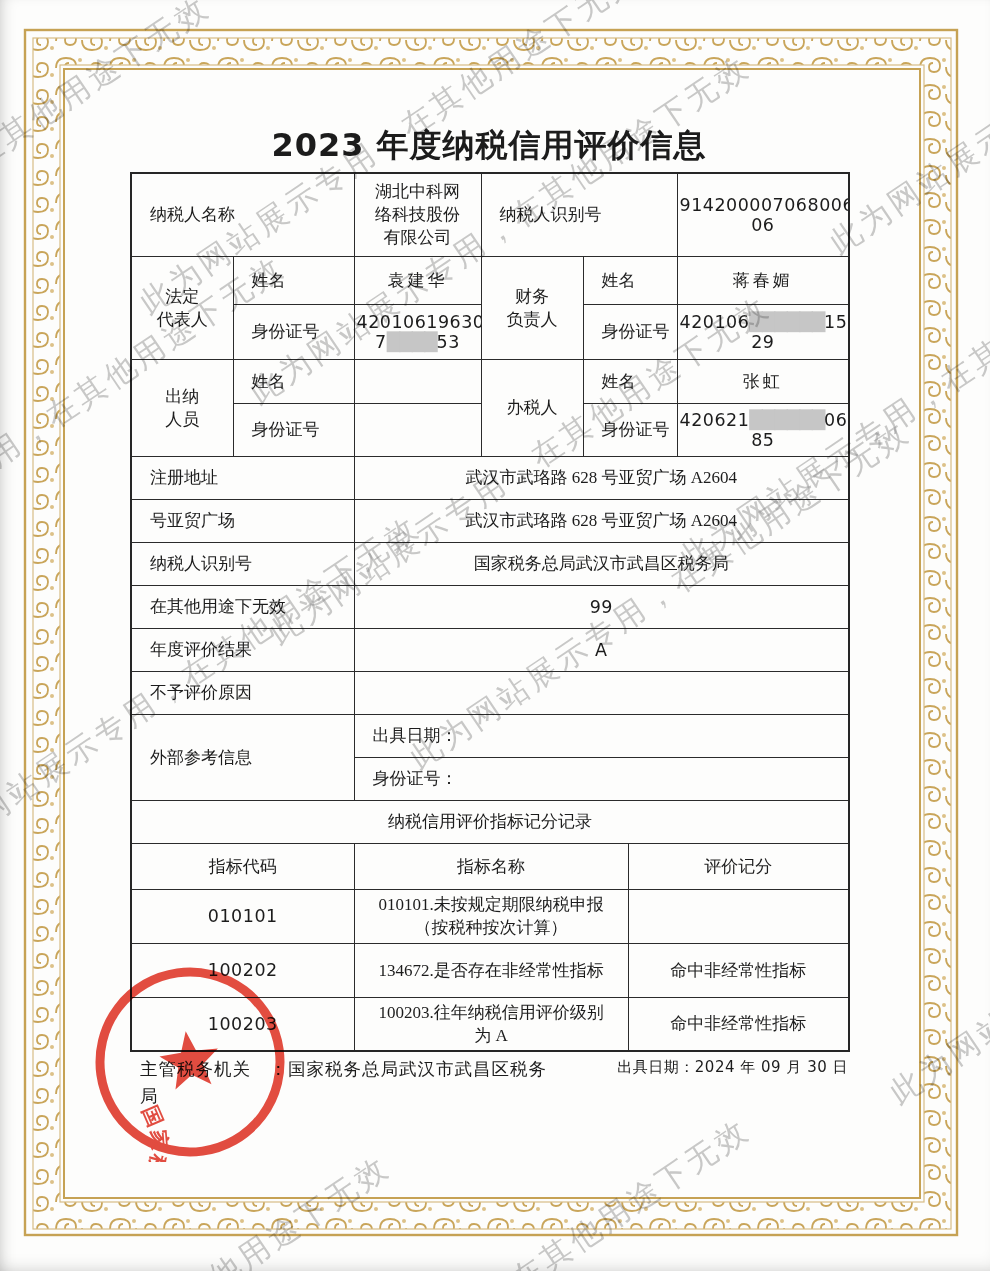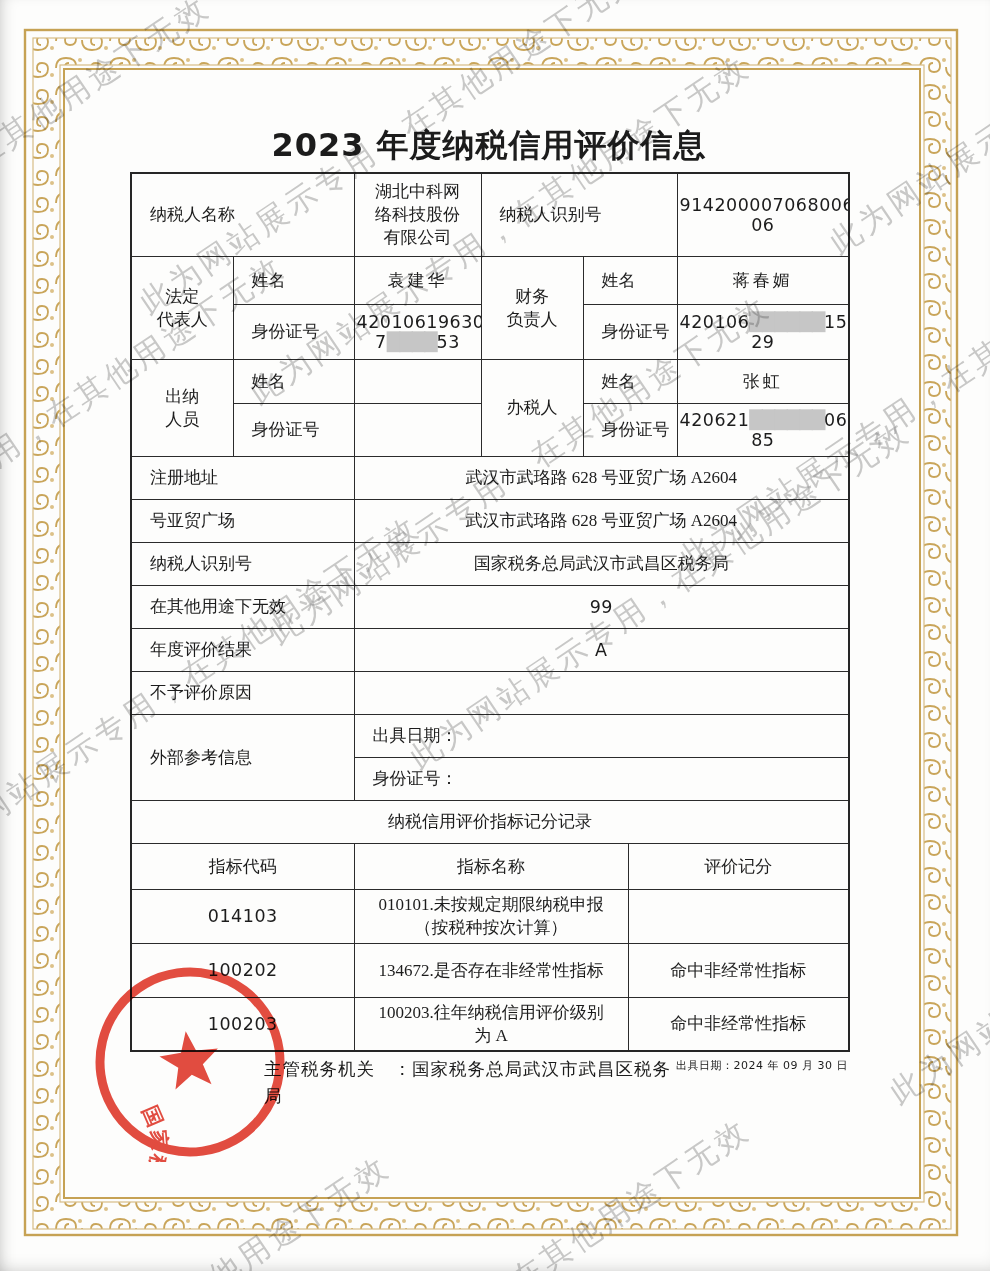--- a/index.html
+++ b/index.html
@@ -20,24 +20,24 @@
   td.lab{text-align:left;padding-left:18px;}
   td.cen{text-align:center;padding:0 2px;}
   .pre{white-space:pre-line;}
   .sp{letter-spacing:3px;}
   .num{font-family:"DejaVu Sans","Liberation Sans",sans-serif;font-size:17.5px;letter-spacing:.5px;}
   .redact{color:#c6c6c6;letter-spacing:-1px;}
   tr.h83{height:83px} tr.h48{height:48px} tr.h55{height:55px} tr.h44{height:44px}
   tr.h53{height:53px} tr.h43{height:43px} tr.h46{height:46px} tr.h54{height:54px}
   
   .footer{position:absolute;left:140px;top:1056px;width:708px;display:flex;
-          justify-content:flex-end;align-items:flex-start;font-size:17.5px;z-index:2;}
+          justify-content:space-between;align-items:flex-start;font-size:17.5px;z-index:2;}
   .footer .auth{width:412px;letter-spacing:1px;line-height:1.55;}
   .footer .date{white-space:nowrap;font-family:"DejaVu Sans","Liberation Sans",sans-serif;
-                font-size:11px;letter-spacing:.5px;padding-top:2px;}
+                font-size:15px;letter-spacing:.5px;padding-top:2px;}
   
   .wm-layer{position:absolute;left:0;top:0;width:100%;height:100%;z-index:3;
             pointer-events:none;mix-blend-mode:multiply;}
   .wm{position:absolute;white-space:nowrap;font-family:"DejaVu Sans","Liberation Sans",sans-serif;
       font-size:31px;letter-spacing:4px;color:#8a8a8a;opacity:.45;
       transform:translate(-50%,-50%) rotate(-34deg);}
   .wm:nth-of-type(1){left:-40px;top:170px;}
   .wm:nth-of-type(2){left:390px;top:140px;}
   .wm:nth-of-type(3){left:500px;top:230px;}
   .wm:nth-of-type(4){left:1080px;top:80px;}
@@ -163,21 +163,21 @@
     </tr>
     <tr class="h43">
       <td class="cen" colspan="7">纳税信用评价指标记分记录</td>
     </tr>
     <tr class="h46">
       <td class="cen" colspan="2">指标代码</td>
       <td class="cen" colspan="3">指标名称</td>
       <td class="cen" colspan="2">评价记分</td>
     </tr>
     <tr class="h54">
-      <td class="cen num" colspan="2">014103</td>
+      <td class="cen num" colspan="2">010101</td>
       <td class="cen pre" colspan="3">010101.未按规定期限纳税申报
 （按税种按次计算）</td>
       <td class="cen" colspan="2"></td>
     </tr>
     <tr class="h54">
       <td class="cen num" colspan="2">100202</td>
       <td class="cen pre" colspan="3">134672.是否存在非经常性指标</td>
       <td class="cen" colspan="2">命中非经常性指标</td>
     </tr>
     <tr class="h54">

